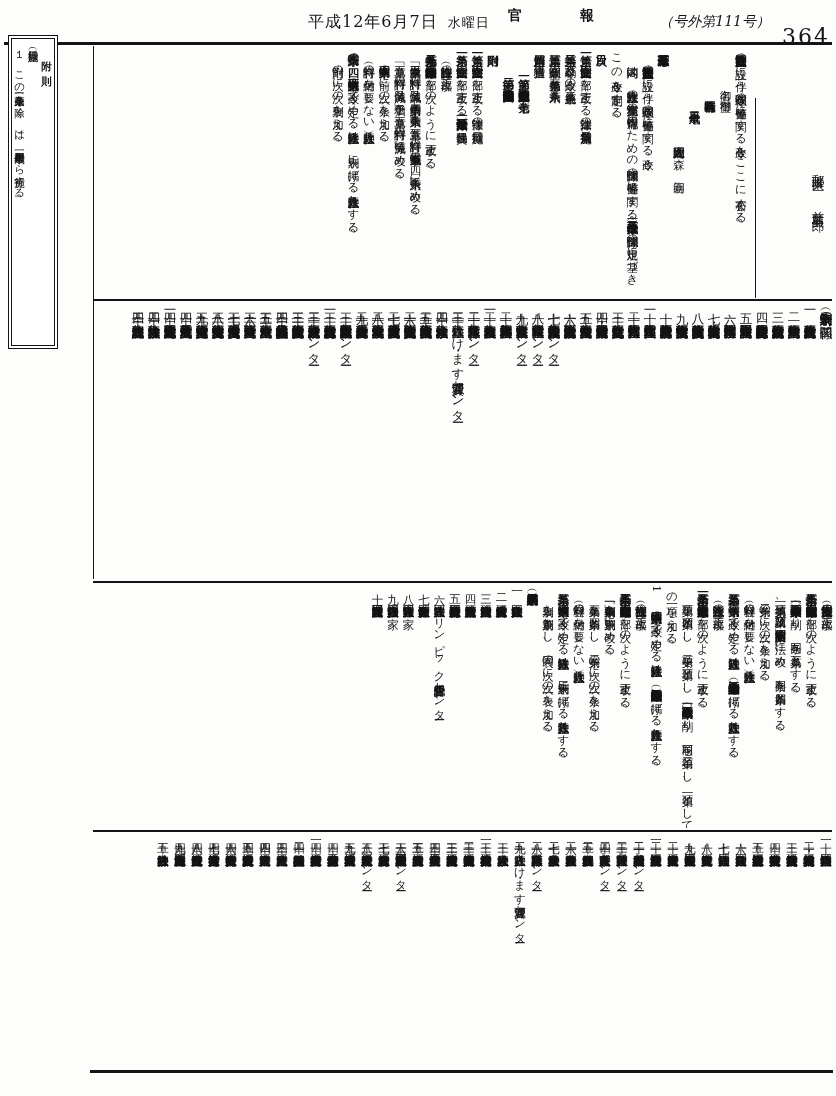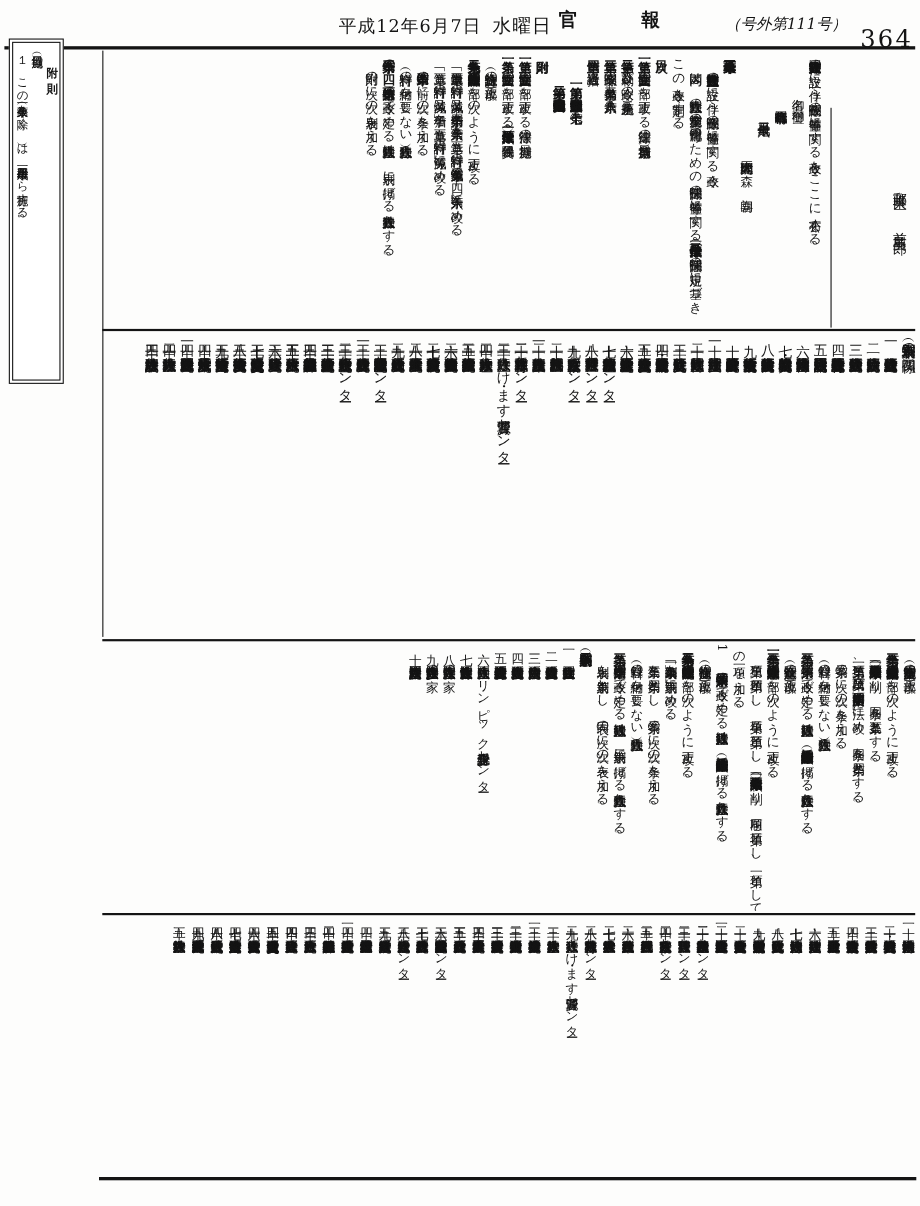--- a/index.html
+++ b/index.html
@@ -4,22 +4,22 @@
 <style>
   html,body{margin:0;padding:0;}
   body{
     width:836px;height:1096px;position:relative;background:#fdfdfc;color:#141414;
     font-family:"DejaVu Serif","Liberation Serif",serif;
     overflow:hidden;
   }
   .page{position:absolute;inset:0;}
   
   .hd-date{position:absolute;left:308px;top:12px;font-size:16px;letter-spacing:1px;white-space:nowrap;}
-  .hd-week{font-size:17px;margin-left:10px;margin-top:13px;}
-  .hd-title{position:absolute;left:508px;top:7px;font-size:17px;font-weight:bold;letter-spacing:58px;white-space:nowrap;}
+  .hd-week{font-size:13px;margin-left:10px;margin-top:13px;}
+  .hd-title{position:absolute;left:508px;top:7px;font-size:14px;font-weight:bold;letter-spacing:58px;white-space:nowrap;}
   .hd-issue{position:absolute;right:66px;top:13px;font-size:14px;white-space:nowrap;font-style:italic;}
   .hd-page{position:absolute;right:6px;top:24px;font-size:22px;font-weight:normal;letter-spacing:2px;}
   
   .hrule{position:absolute;background:#141414;}
   .hr-head{left:4px;right:4px;top:42px;height:2.5px;}
   .hr-1{left:93px;right:4px;top:299px;height:1.5px;}
   .hr-2{left:93px;right:4px;top:581px;height:1.5px;}
   .hr-3{left:93px;right:4px;top:830px;height:1.5px;}
   .hr-bottom{left:90px;right:3px;top:1070px;height:2.5px;}
   .vrule{position:absolute;background:#141414;width:1.5px;}

